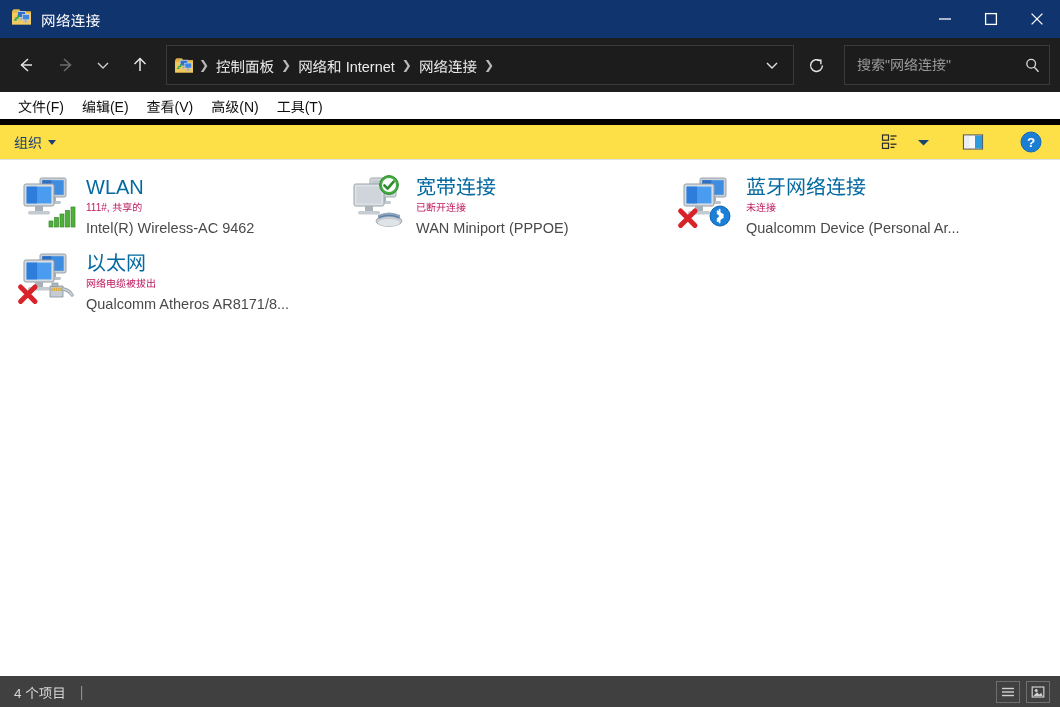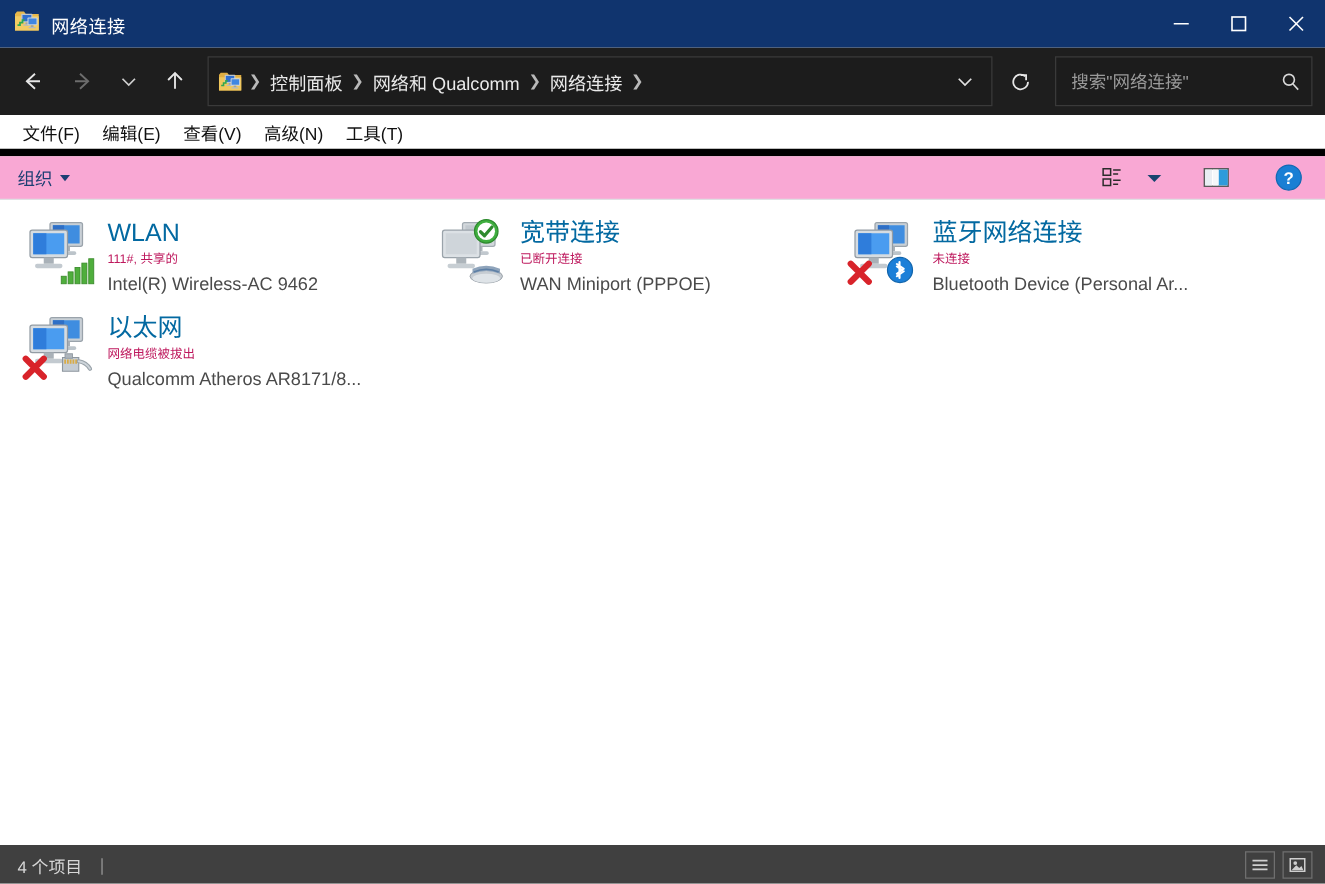--- a/index.html
+++ b/index.html
@@ -177,21 +177,21 @@
   .menu-item {
     font-size: 14px;
     color: #101010;
     padding: 3px 10px 3px 8px;
     white-space: nowrap;
   }
 
   
   .toolbar {
     height: 34px;
-    background: #f9a8d4;
+    background: #fde047;
     border-bottom: 1px solid #dfe0e3;
     display: flex;
     align-items: center;
     padding: 0 10px 0 14px;
     flex: none;
   }
   .organize {
     font-size: 14px;
     color: #1d3f73;
     display: flex;
@@ -422,21 +422,21 @@
             <rect x="10" y="6" width="8" height="6.2" rx="0.6" fill="#cfd5da"></rect>
             <rect x="10.8" y="6.8" width="6.4" height="4.6" fill="#3f86e2"></rect>
             <rect x="12.6" y="12.2" width="2.2" height="1.5" fill="#9aa2a9"></rect>
             <rect x="10.8" y="13.5" width="5.8" height="1.1" rx="0.5" fill="#b3bac0"></rect>
             <path d="M2 12 L4 12 L4 10 L6 10 L6 8 L7.6 8" stroke="#2fa84f" stroke-width="1.3" fill="none"></path>
           </svg>
         </span>
         <span class="crumb-sep">❯</span>
         <span class="crumb">控制面板</span>
         <span class="crumb-sep">❯</span>
-        <span class="crumb">网络和 Qualcomm</span>
+        <span class="crumb">网络和 Internet</span>
         <span class="crumb-sep">❯</span>
         <span class="crumb">网络连接</span>
         <span class="crumb-sep">❯</span>
       </div>
       <div class="addr-chevron">
         <svg width="16" height="16" viewBox="0 0 16 16">
           <path d="M3 6 L8 11 L13 6" fill="none" stroke="#e0e0e0" stroke-width="1.4"></path>
         </svg>
       </div>
     </div>
@@ -605,21 +605,21 @@
           </span>
           <span class="badge badge-x">
             <svg width="24" height="24" viewBox="0 0 24 24">
               <path d="M4.6 5 L19 19.4 M19 5 L4.6 19.4" stroke="#d8232a" stroke-width="5" stroke-linecap="round"></path>
             </svg>
           </span>
         </div>
         <div class="conn-text">
           <div class="conn-name">蓝牙网络连接</div>
           <div class="conn-status">未连接</div>
-          <div class="conn-device">Bluetooth Device (Personal Ar...</div>
+          <div class="conn-device">Qualcomm Device (Personal Ar...</div>
         </div>
       </div>
 
       <div class="conn-item">
         <div class="conn-icon">
           <span class="mon-pair">
             <svg width="56" height="46" viewBox="0 0 56 46">
               <rect x="20" y="2" width="26" height="19" rx="1.6" fill="#c9d0d6" stroke="#9aa3ab" stroke-width="1"></rect>
               <rect x="22.3" y="4.2" width="21.4" height="14.6" fill="#3f8de0"></rect>
               <rect x="22.3" y="4.2" width="9" height="14.6" fill="#2e6fc6"></rect>

